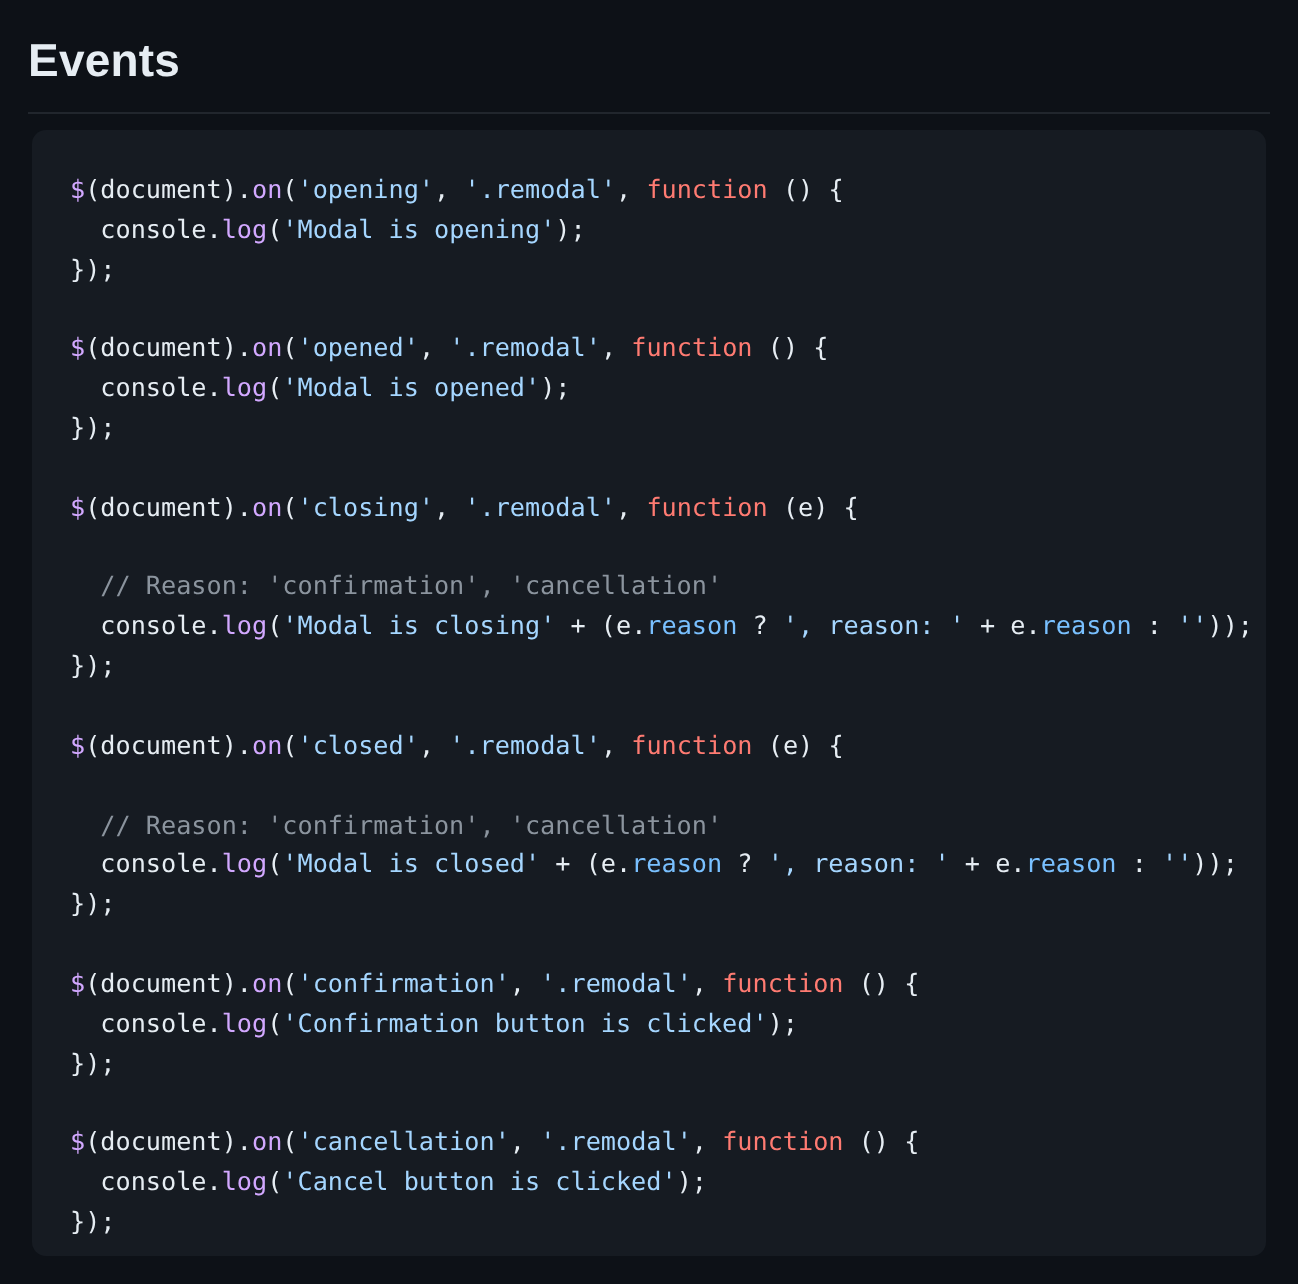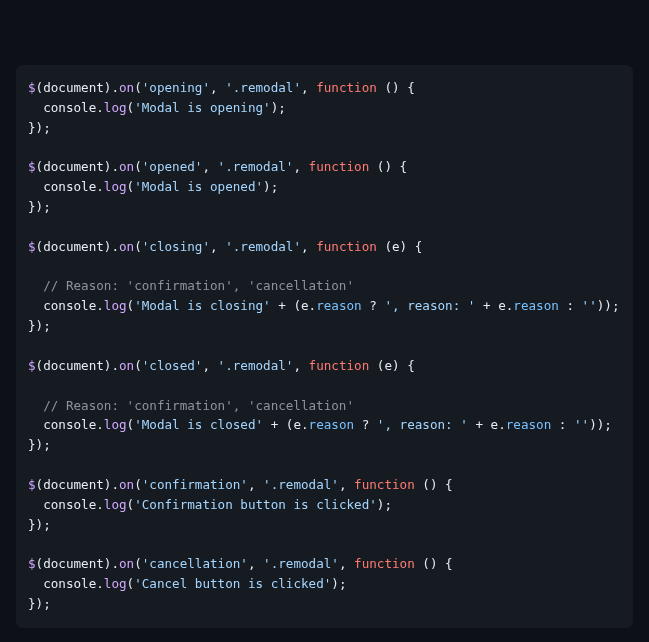--- a/index.html
+++ b/index.html
@@ -59,21 +59,21 @@
   }
 
   .code-scroll {
     padding: 12px 0 12px 11px;
     overflow: hidden;
     height: 100%;
     box-sizing: border-box;
   }
 
   pre.code {
-    margin: 1px;
+    margin: 8px;
     padding: 0;
     font-family: "DejaVu Sans Mono", "Liberation Mono", monospace;
     font-size: 12.6px;
     line-height: 19.85px;
     color: #e6edf3;
     white-space: pre;
     tab-size: 2;
   }
 
   .tok-var     { color: #d2a8ff; }   
@@ -82,20 +82,24 @@
   .tok-str     { color: #a5d6ff; }   
   .tok-kw      { color: #ff7b72; }   
   .tok-prop    { color: #79c0ff; }   
   .tok-comment { color: #8b949e; }   
 </style>
 </head>
 <body>
 
 <div class="page">
 
+  <div class="section-header">
+    <h2 class="section-title">Events</h2>
+    <div class="title-rule"></div>
+  </div>
 
   <div class="code-card">
     <div class="code-scroll">
       <pre class="code" id="code-out"><span><span class="tok-var">$</span><span class="tok-plain">(document).</span><span class="tok-fn">on</span><span class="tok-plain">(</span><span class="tok-str">'opening'</span><span class="tok-plain">, </span><span class="tok-str">'.remodal'</span><span class="tok-plain">, </span><span class="tok-kw">function</span><span class="tok-plain"> () {</span></span>
 <span><span class="tok-plain">  console.</span><span class="tok-fn">log</span><span class="tok-plain">(</span><span class="tok-str">'Modal is opening'</span><span class="tok-plain">);</span></span>
 <span><span class="tok-plain">});</span></span>
 <span></span>
 <span><span class="tok-var">$</span><span class="tok-plain">(document).</span><span class="tok-fn">on</span><span class="tok-plain">(</span><span class="tok-str">'opened'</span><span class="tok-plain">, </span><span class="tok-str">'.remodal'</span><span class="tok-plain">, </span><span class="tok-kw">function</span><span class="tok-plain"> () {</span></span>
 <span><span class="tok-plain">  console.</span><span class="tok-fn">log</span><span class="tok-plain">(</span><span class="tok-str">'Modal is opened'</span><span class="tok-plain">);</span></span>
 <span><span class="tok-plain">});</span></span>

